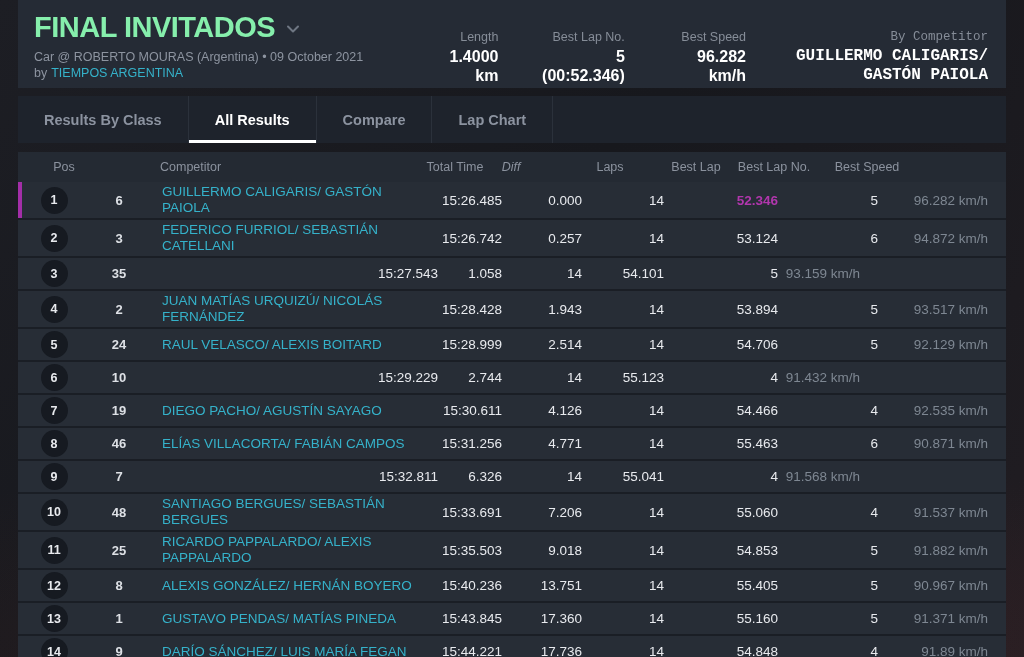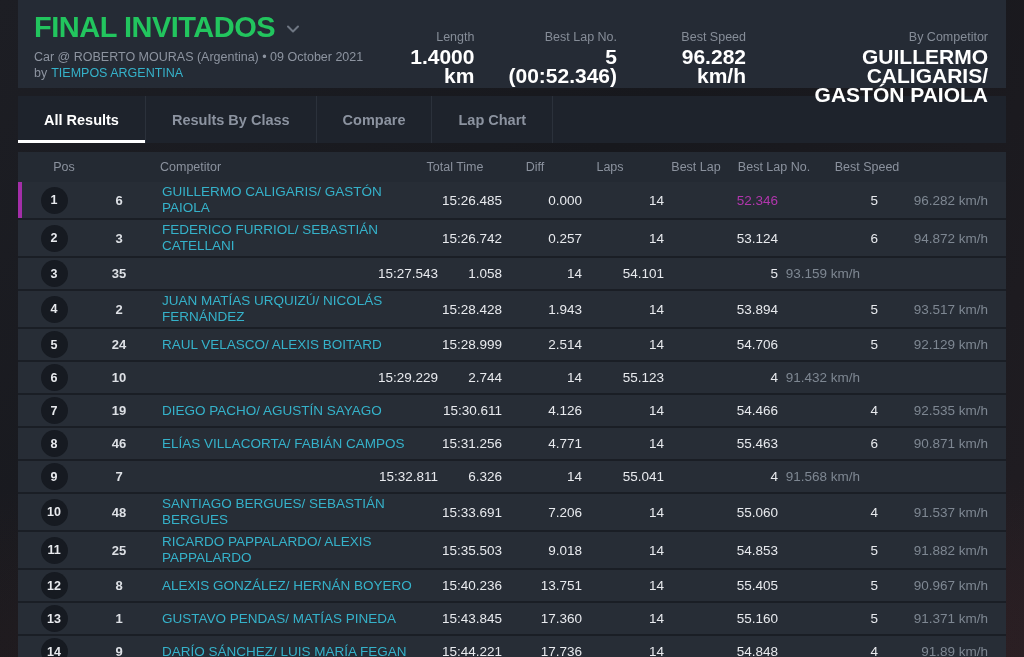--- a/index.html
+++ b/index.html
@@ -22,34 +22,34 @@
   
   .event-header{
     background:#252b35;
     height:88px;
     display:flex;
     justify-content:space-between;
     padding:10px 18px 0 16px;
   }
   .title-row{display:flex;align-items:center;gap:10px;}
   h1.title{
-    color:#22c55e;font-size:29px;font-weight:700;letter-spacing:-.5px;line-height:34px;
+    color:#86efac;font-size:29px;font-weight:700;letter-spacing:-.5px;line-height:34px;
   }
   .chev{display:inline-flex;margin-top:4px;cursor:pointer;}
   .subtitle{
     margin-top:5px;font-size:12.5px;line-height:16px;color:#8d94a0;max-width:398px;
   }
   .subtitle .link{margin-left:4px;margin-top:29px;}
   .link{color:var(--accent-link);text-decoration:none;cursor:pointer;}
 
   .stats{display:flex;gap:34px;padding-top:20px;}
   .stat{text-align:right;}
   .stat-label{font-size:12.5px;color:#868d98;text-align:right;}
-  .stat-value{font-size:21px;font-weight:700;color:#fff;margin-top:3px;line-height:19px;}
-  .stat:last-child{max-width:208px;}
+  .stat-value{font-size:16px;font-weight:700;color:#fff;margin-top:3px;line-height:19px;}
+  .stat:last-child{max-width:208px;font-family:Liberation Mono, monospace;}
 
   
   .tabs{
     margin-top:8px;
     background:#1e232c;
     height:47px;
     display:flex;
   }
   .tab{
     position:relative;
@@ -71,21 +71,21 @@
   }
   .thead{
     position:relative;height:30px;background:#242a33;
     font-size:12.5px;color:#8b929e;padding-left:36px;
   }
   .th{position:absolute;top:50%;transform:translate(-50%,-50%);white-space:nowrap;}
   .th.left{transform:translate(0,-50%);}
   .th-pos{left:46px;}
   .th-comp{left:142px;}
   .th-total{left:437px;}
-  .th-diff{left:517px;}
+  .th-diff{left:493px;font-style:italic;}
   .th-laps{left:592px;}
   .th-bestlap{left:678px;}
   .th-bestlapno{left:756px;}
   .th-bestspeed{left:849px;}
 
   .row{
     display:grid;
     grid-template-columns:72px 58px 290px 64px 80px 82px 114px 100px 128px;
     align-items:center;
     min-height:29px;
@@ -100,21 +100,21 @@
     width:27px;height:27px;border-radius:50%;
     background:#161a21;color:#e8eaee;
     font-size:12.5px;font-weight:700;
     display:flex;align-items:center;justify-content:center;
   }
   .c-no{text-align:center;color:#dde0e5;font-weight:700;font-size:13px;}
   .c-comp{padding:0 10px 0 14px;}
   .comp-link{font-size:13.5px;line-height:16px;font-weight:400;}
   .c-num{text-align:right;color:#e8eaee;}
   .c-bestspeed{padding-right:18px;color:#7e8792;}
-  .row.highlight .c-bestlap{color:var(--best-lap-highlight);font-weight:400;}
+  .row.highlight .c-bestlap{color:var(--best-lap-highlight);font-weight:700;}
 </style>
 </head>
 <body>
 
 <div class="page">
 
   <header class="event-header">
     <div class="event-left">
       <div class="title-row">
         <h1 class="title">FINAL INVITADOS</h1>
@@ -143,23 +143,23 @@
   </div>
 
   <div class="stat">
     <div class="stat-label">By Competitor</div>
     <div class="stat-value">GUILLERMO CALIGARIS/ GASTÓN PAIOLA</div>
   </div>
 </div>
   </header>
 
   <nav class="tabs" id="tabs">
+  <div class="tab">Results By Class</div>
+
   <div class="tab active">All Results</div>
-
-  <div class="tab">Results By Class</div>
 
   <div class="tab">Compare</div>
 
   <div class="tab">Lap Chart</div>
 </nav>
 
   <section class="results">
     <div class="thead">
       <span class="th th-pos">Pos</span>
       <span class="th th-comp left">Competitor</span>

